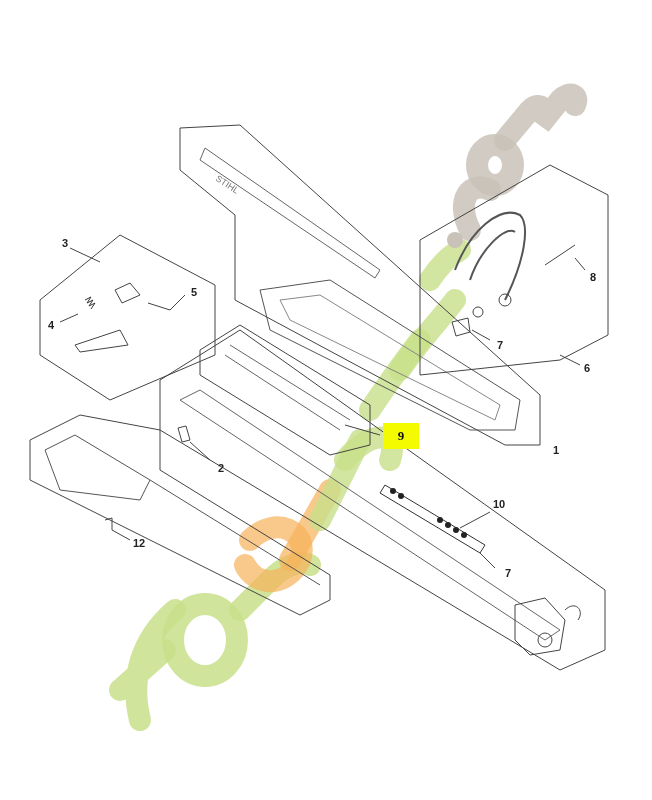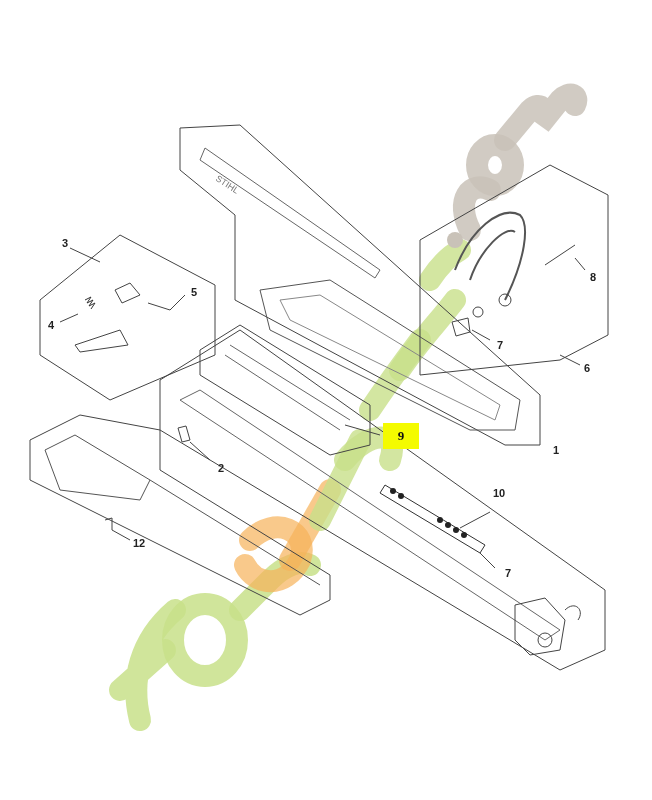--- a/index.html
+++ b/index.html
@@ -121,16 +121,16 @@
   <span class="label" style="left:218px; top:463px;">2</span>
   <span class="label" style="left:62px; top:238px;">3</span>
   <span class="label" style="left:48px; top:320px;">4</span>
   <span class="label" style="left:191px; top:287px;">5</span>
   <span class="label" style="left:584px; top:363px;">6</span>
   <span class="label" style="left:497px; top:340px;">7</span>
   <span class="label" style="left:590px; top:272px;">8</span>
   <div class="highlight" style="left:383px; top:423px;">
     <span>9</span>
   </div>
-  <span class="label" style="left:493px; top:488px;">10</span>
+  <span class="label" style="left:493px; top:499px;">10</span>
   <span class="label" style="left:505px; top:568px;">7</span>
   <span class="label" style="left:133px; top:538px;">12</span>
 </div>
 
 </body></html>

